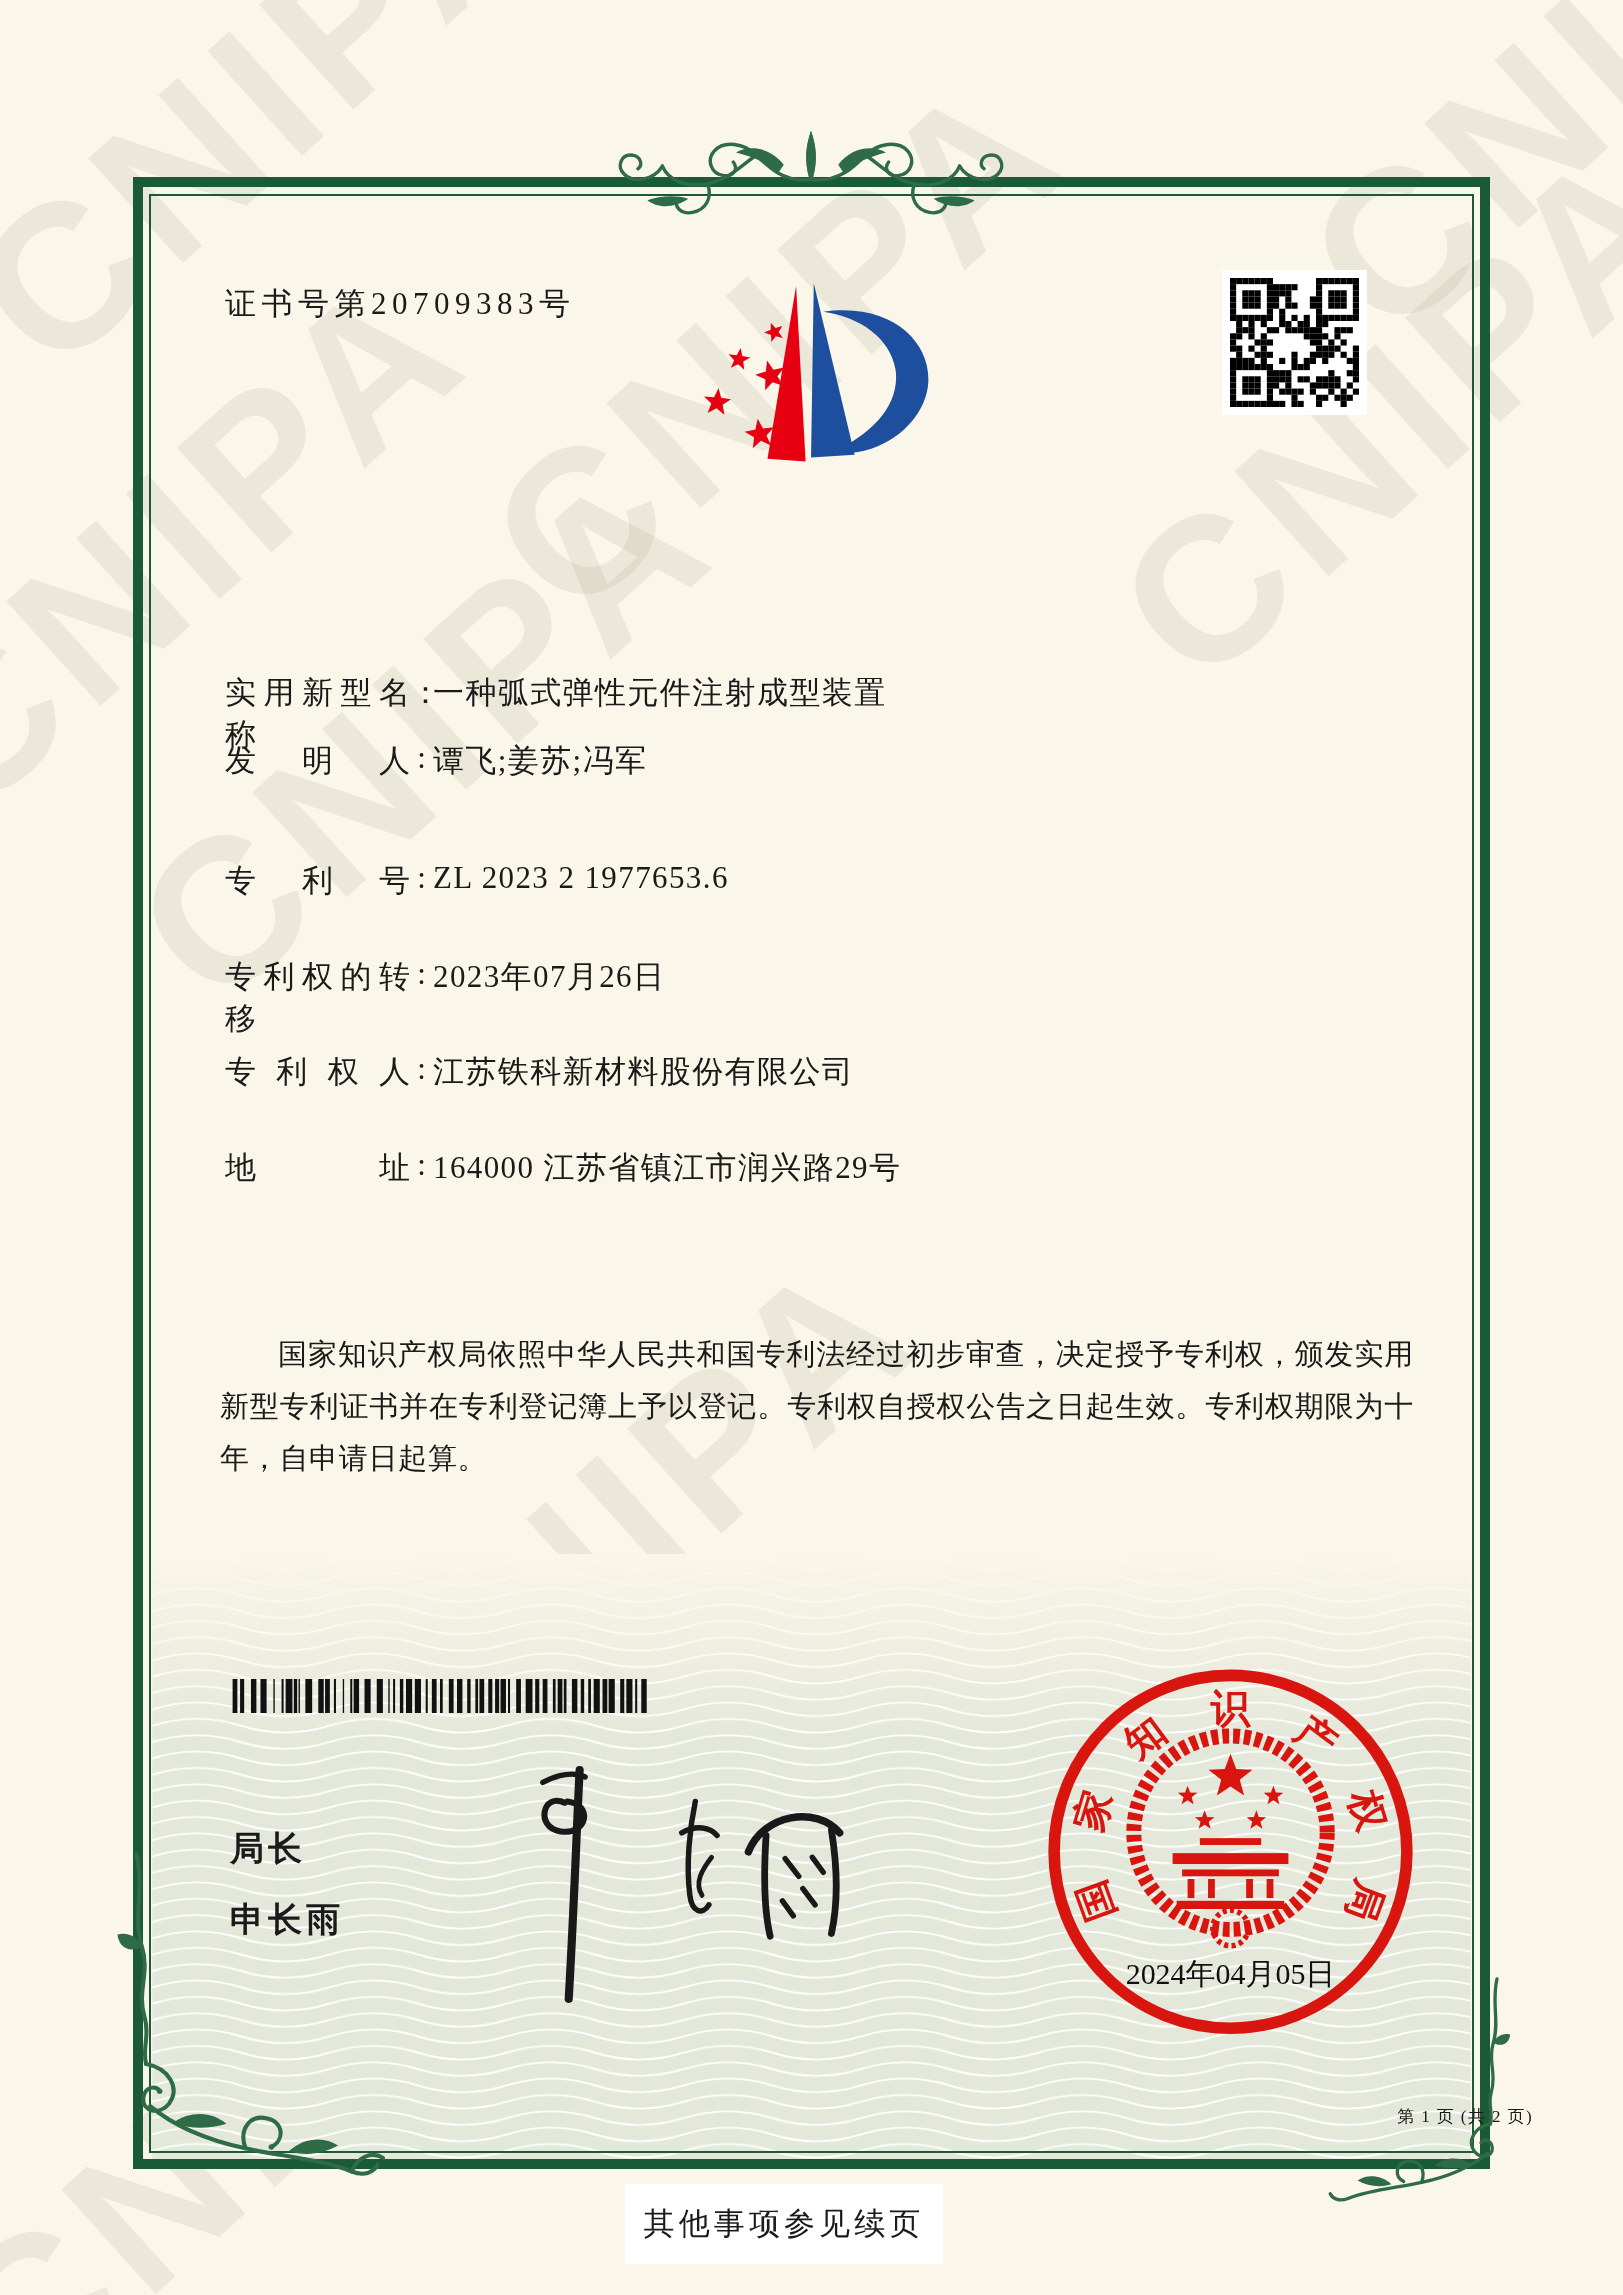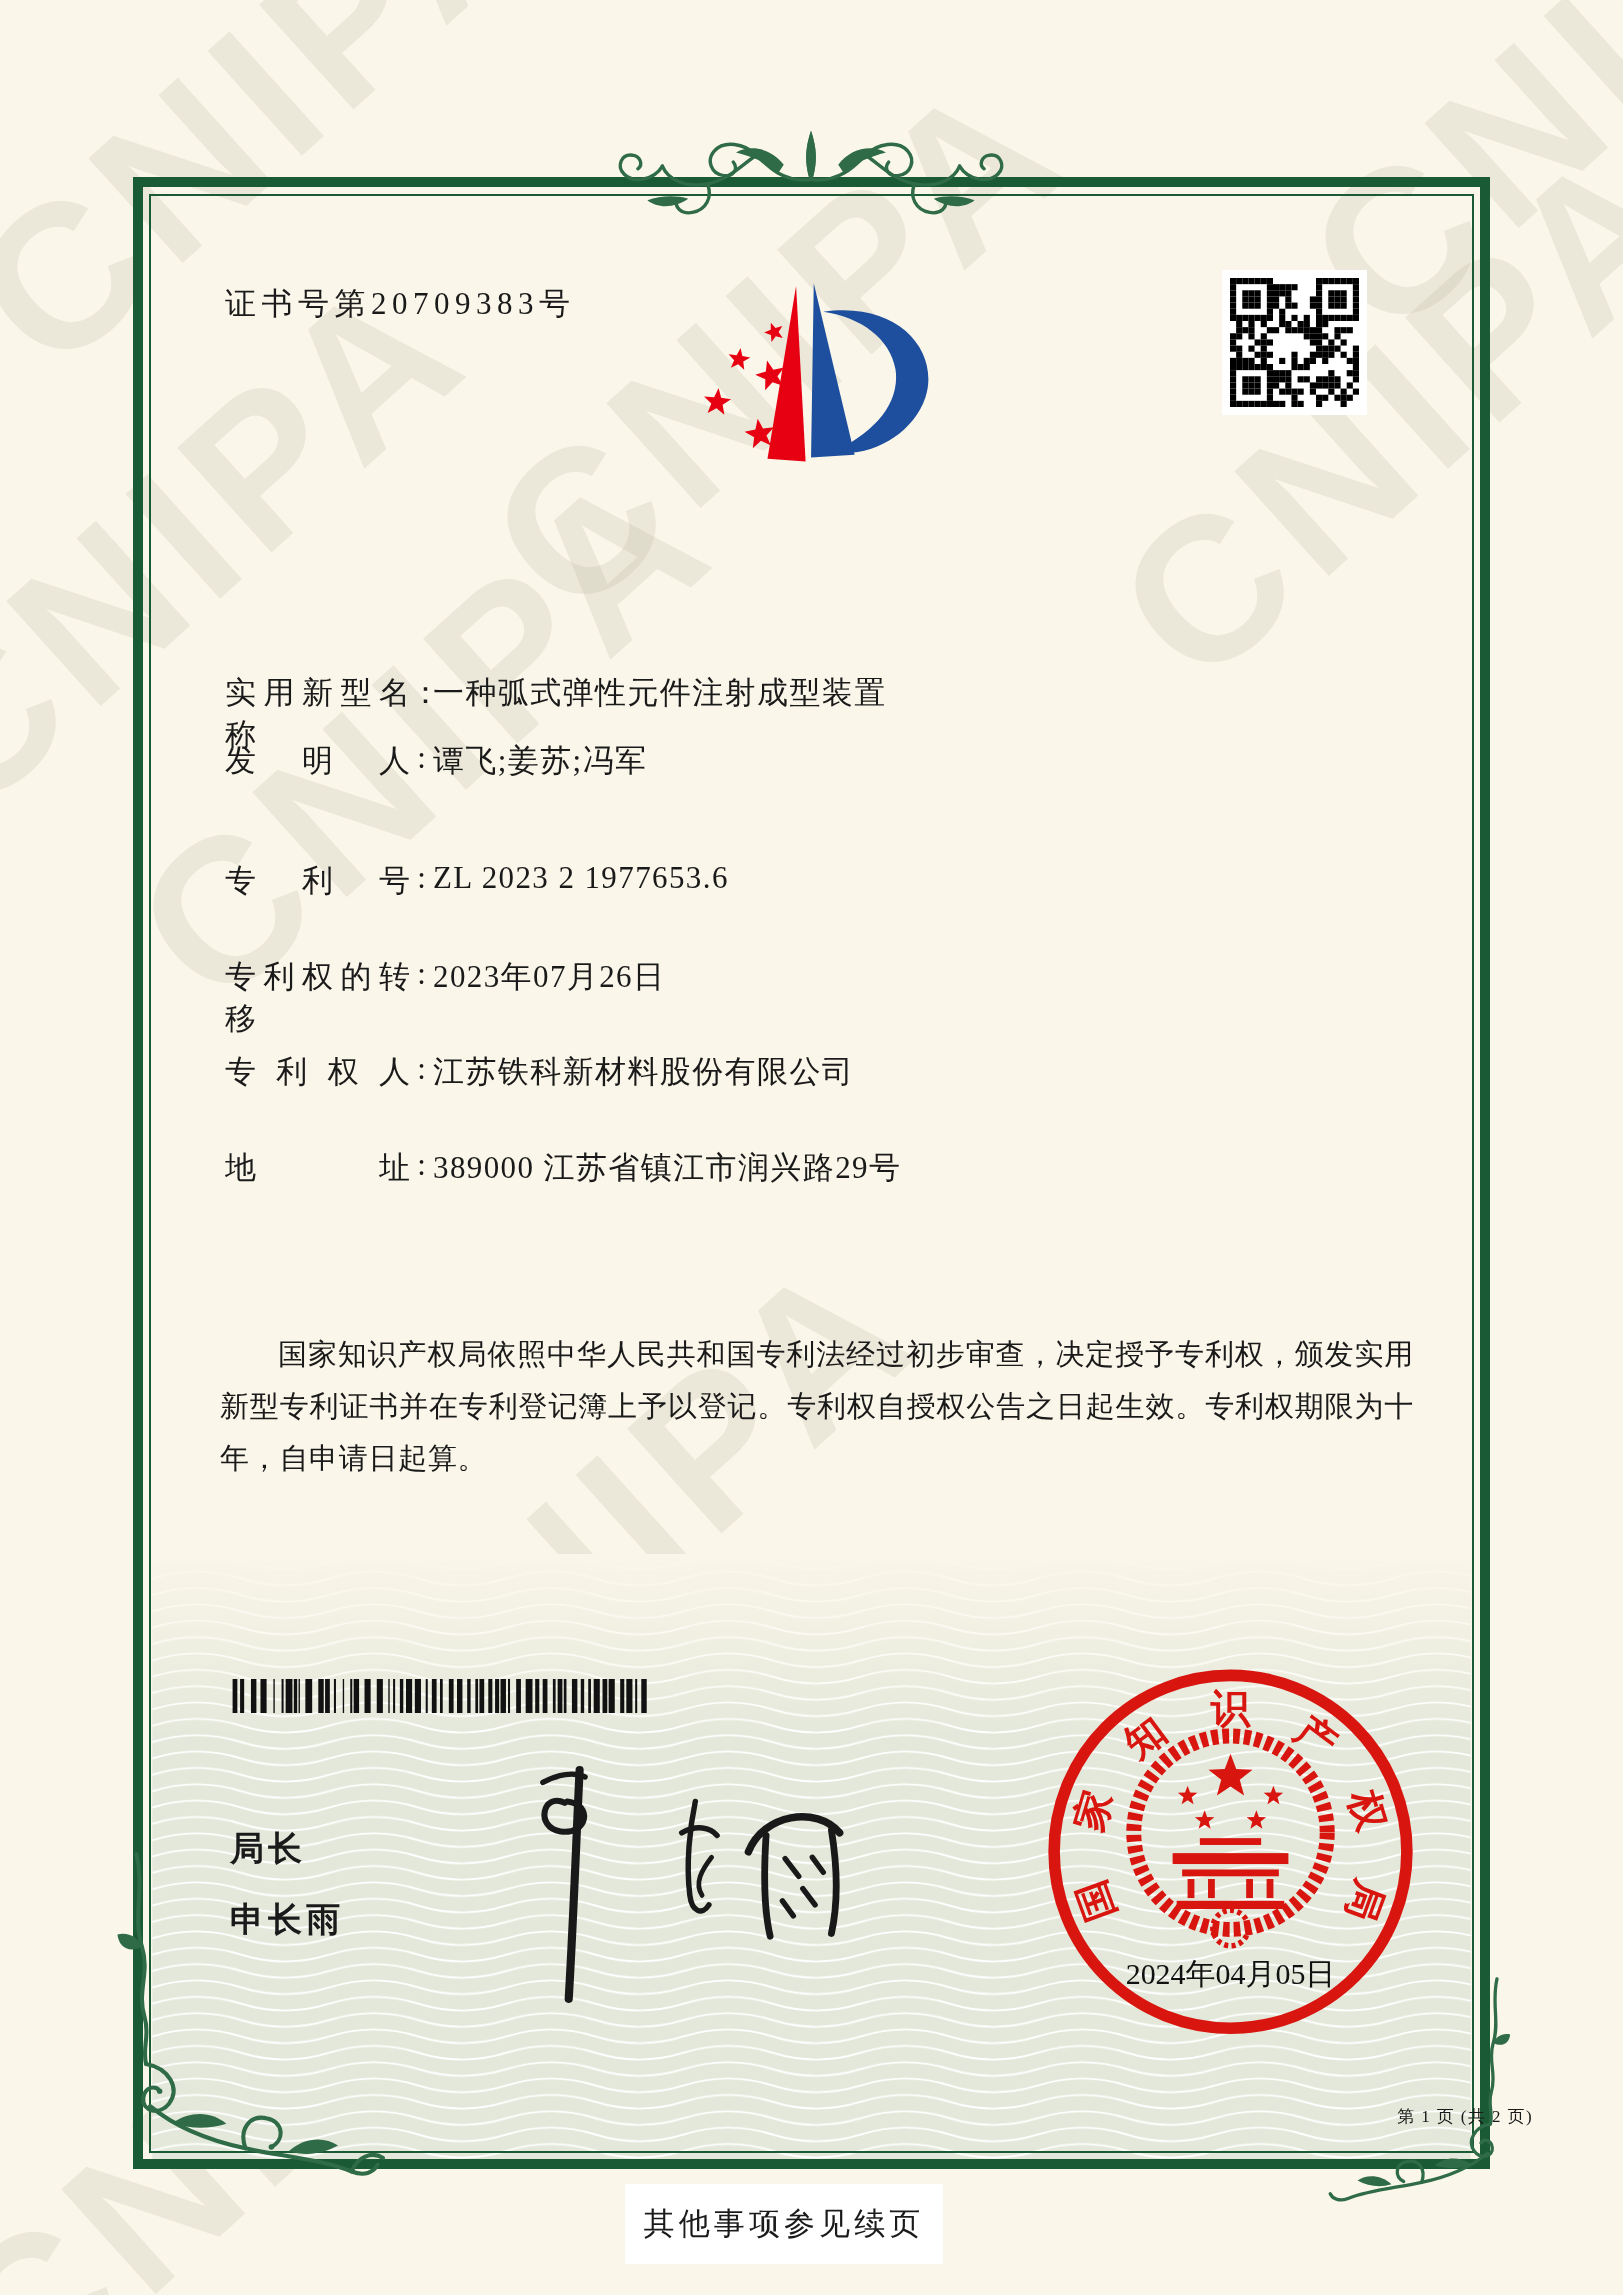--- a/index.html
+++ b/index.html
@@ -421,21 +421,21 @@
   <div class="field-row" style="top:860px">
     <span class="flabel">专利号</span><span class="fcolon">:</span><span class="fvalue">ZL 2023 2 1977653.6</span>
   </div>
   <div class="field-row" style="top:956px">
     <span class="flabel">专利权的转移</span><span class="fcolon">:</span><span class="fvalue">2023年07月26日</span>
   </div>
   <div class="field-row" style="top:1051px">
     <span class="flabel">专利权人</span><span class="fcolon">:</span><span class="fvalue">江苏铁科新材料股份有限公司</span>
   </div>
   <div class="field-row" style="top:1147px">
-    <span class="flabel">地址</span><span class="fcolon">:</span><span class="fvalue">389000 江苏省镇江市润兴路29号</span>
+    <span class="flabel">地址</span><span class="fcolon">:</span><span class="fvalue">164000 江苏省镇江市润兴路29号</span>
   </div>
 
   <div class="body-text">
     <p>国家知识产权局依照中华人民共和国专利法经过初步审查，决定授予专利权，颁发实用新型专利证书并在专利登记簿上予以登记。专利权自授权公告之日起生效。专利权期限为十年，自申请日起算。</p>
   </div>
 
   <svg id="barcode-svg" class="abs" style="left:232px;top:1679px" width="416" height="34" viewBox="0 0 610 50">
       <rect x="0" y="0" width="7" height="50" fill="#111"></rect>
       <rect x="11" y="0" width="6" height="50" fill="#111"></rect>
       <rect x="27" y="0" width="8" height="50" fill="#111"></rect>

